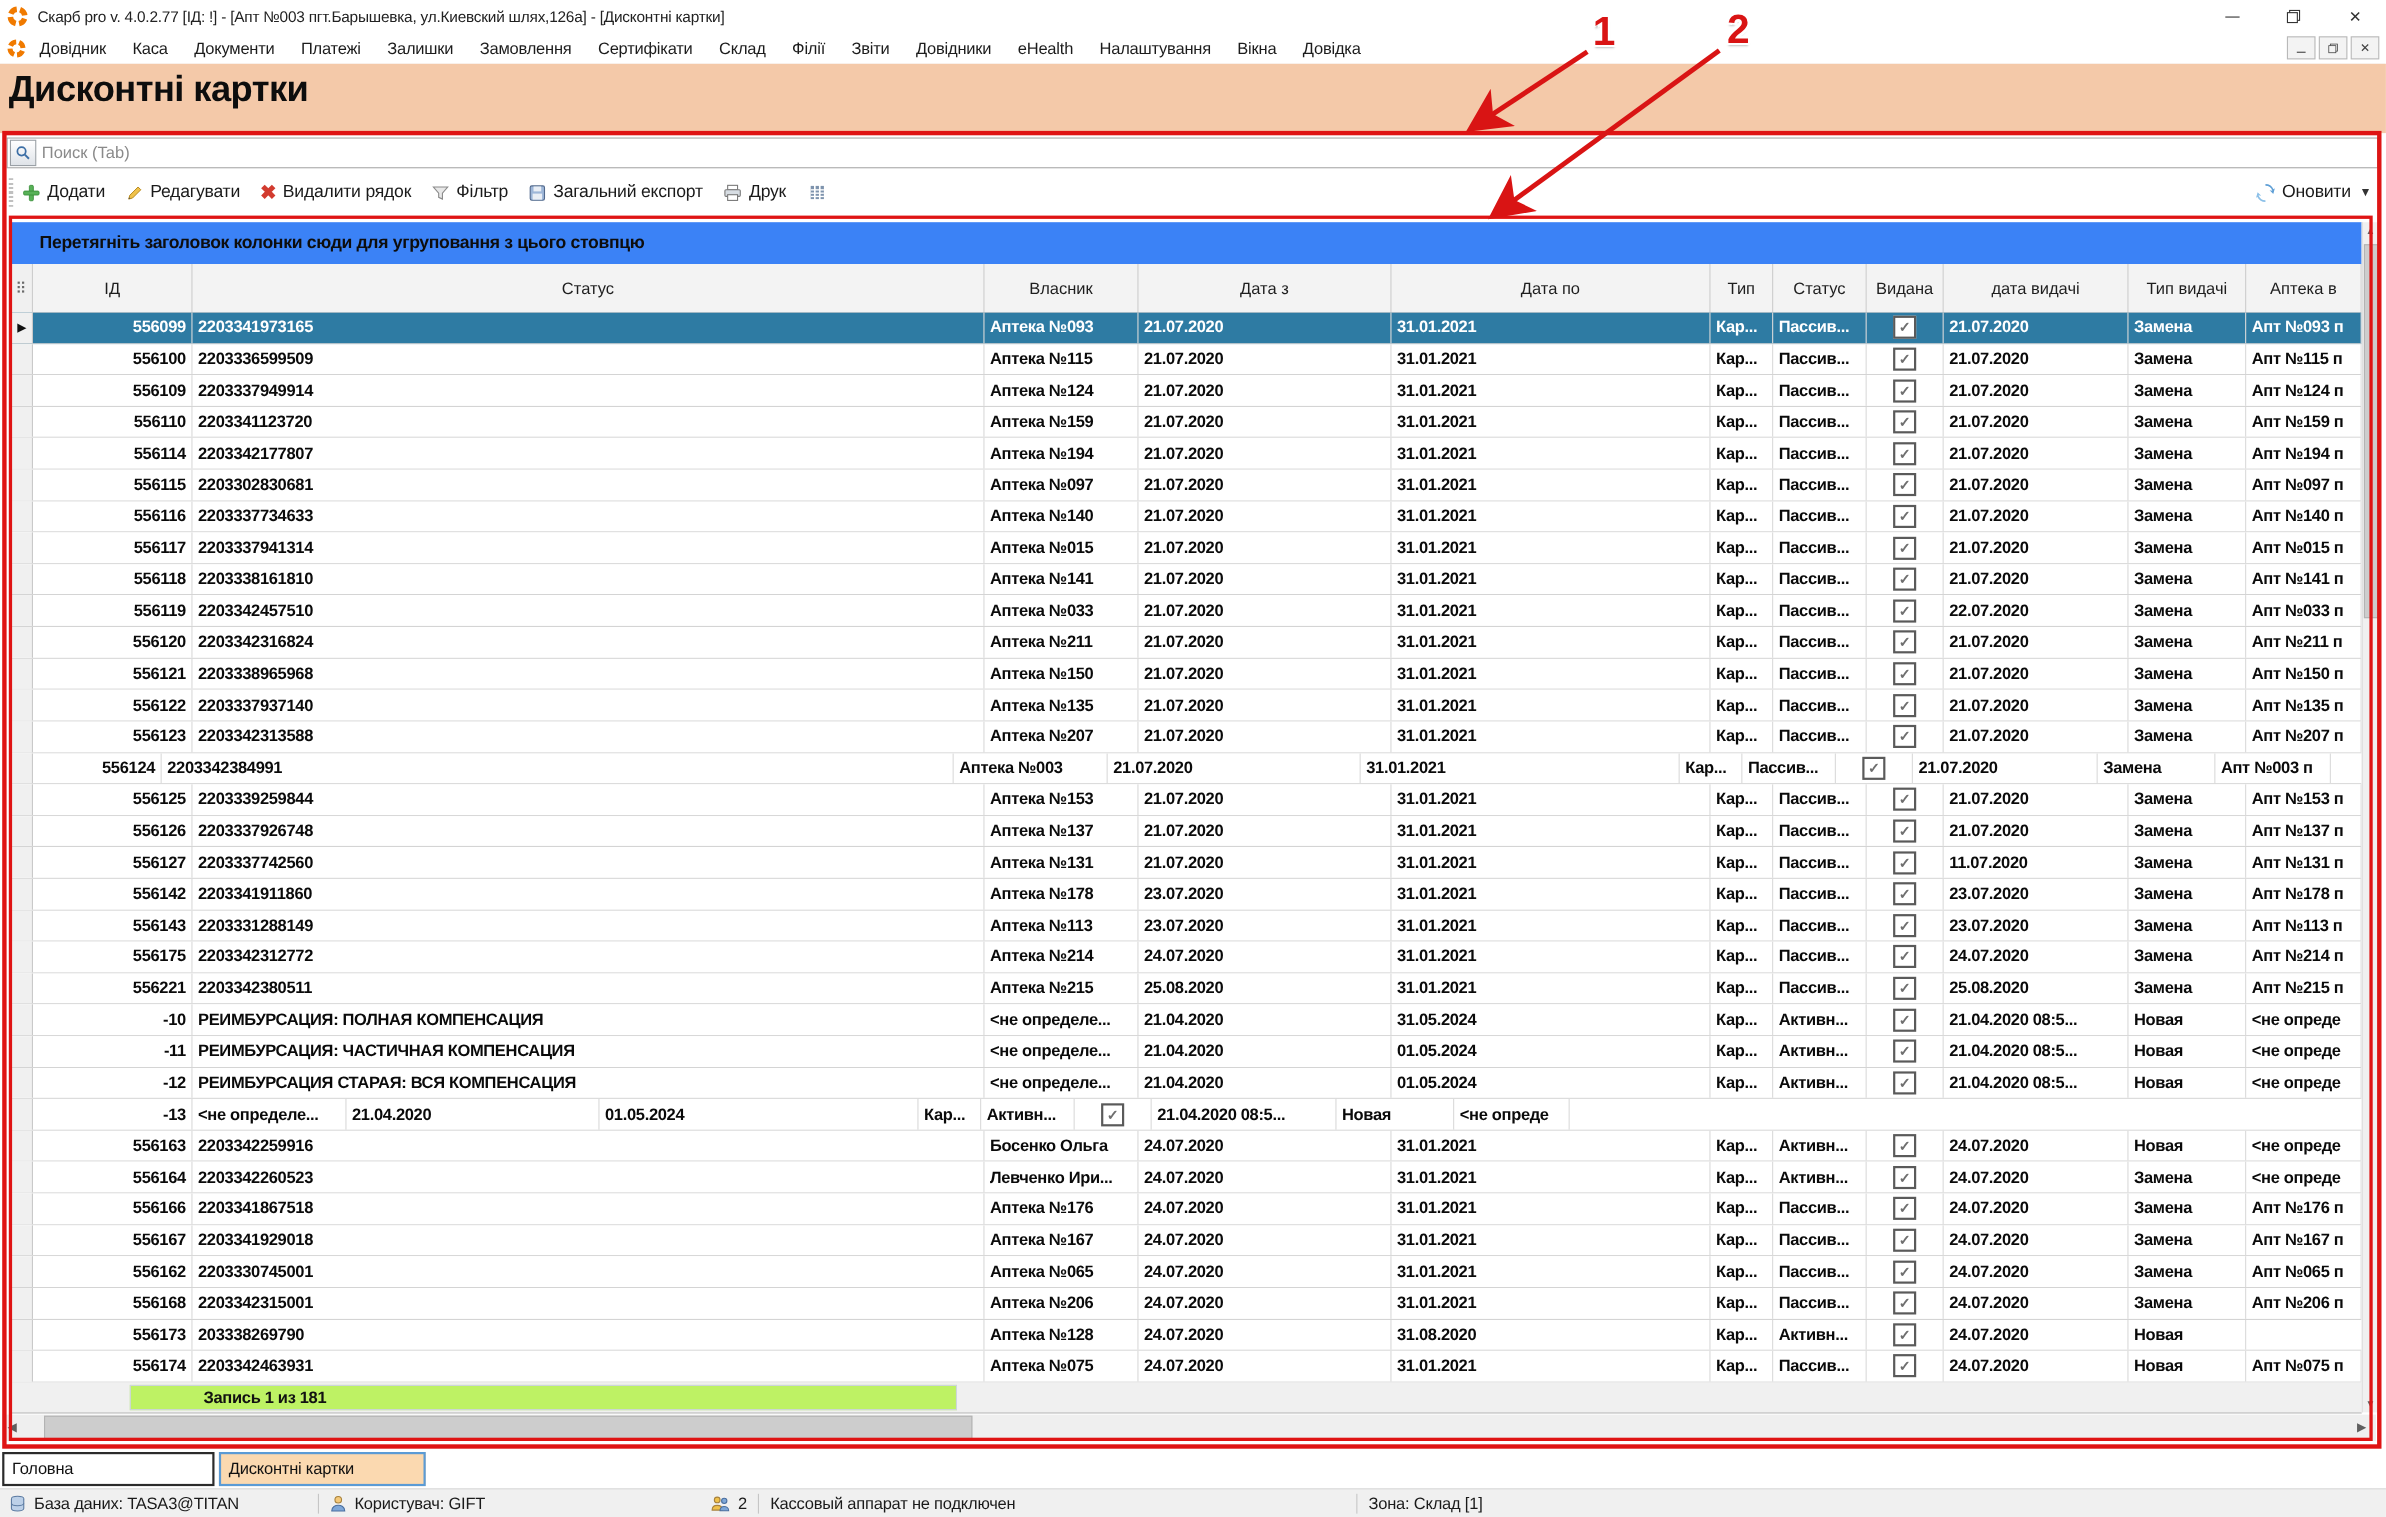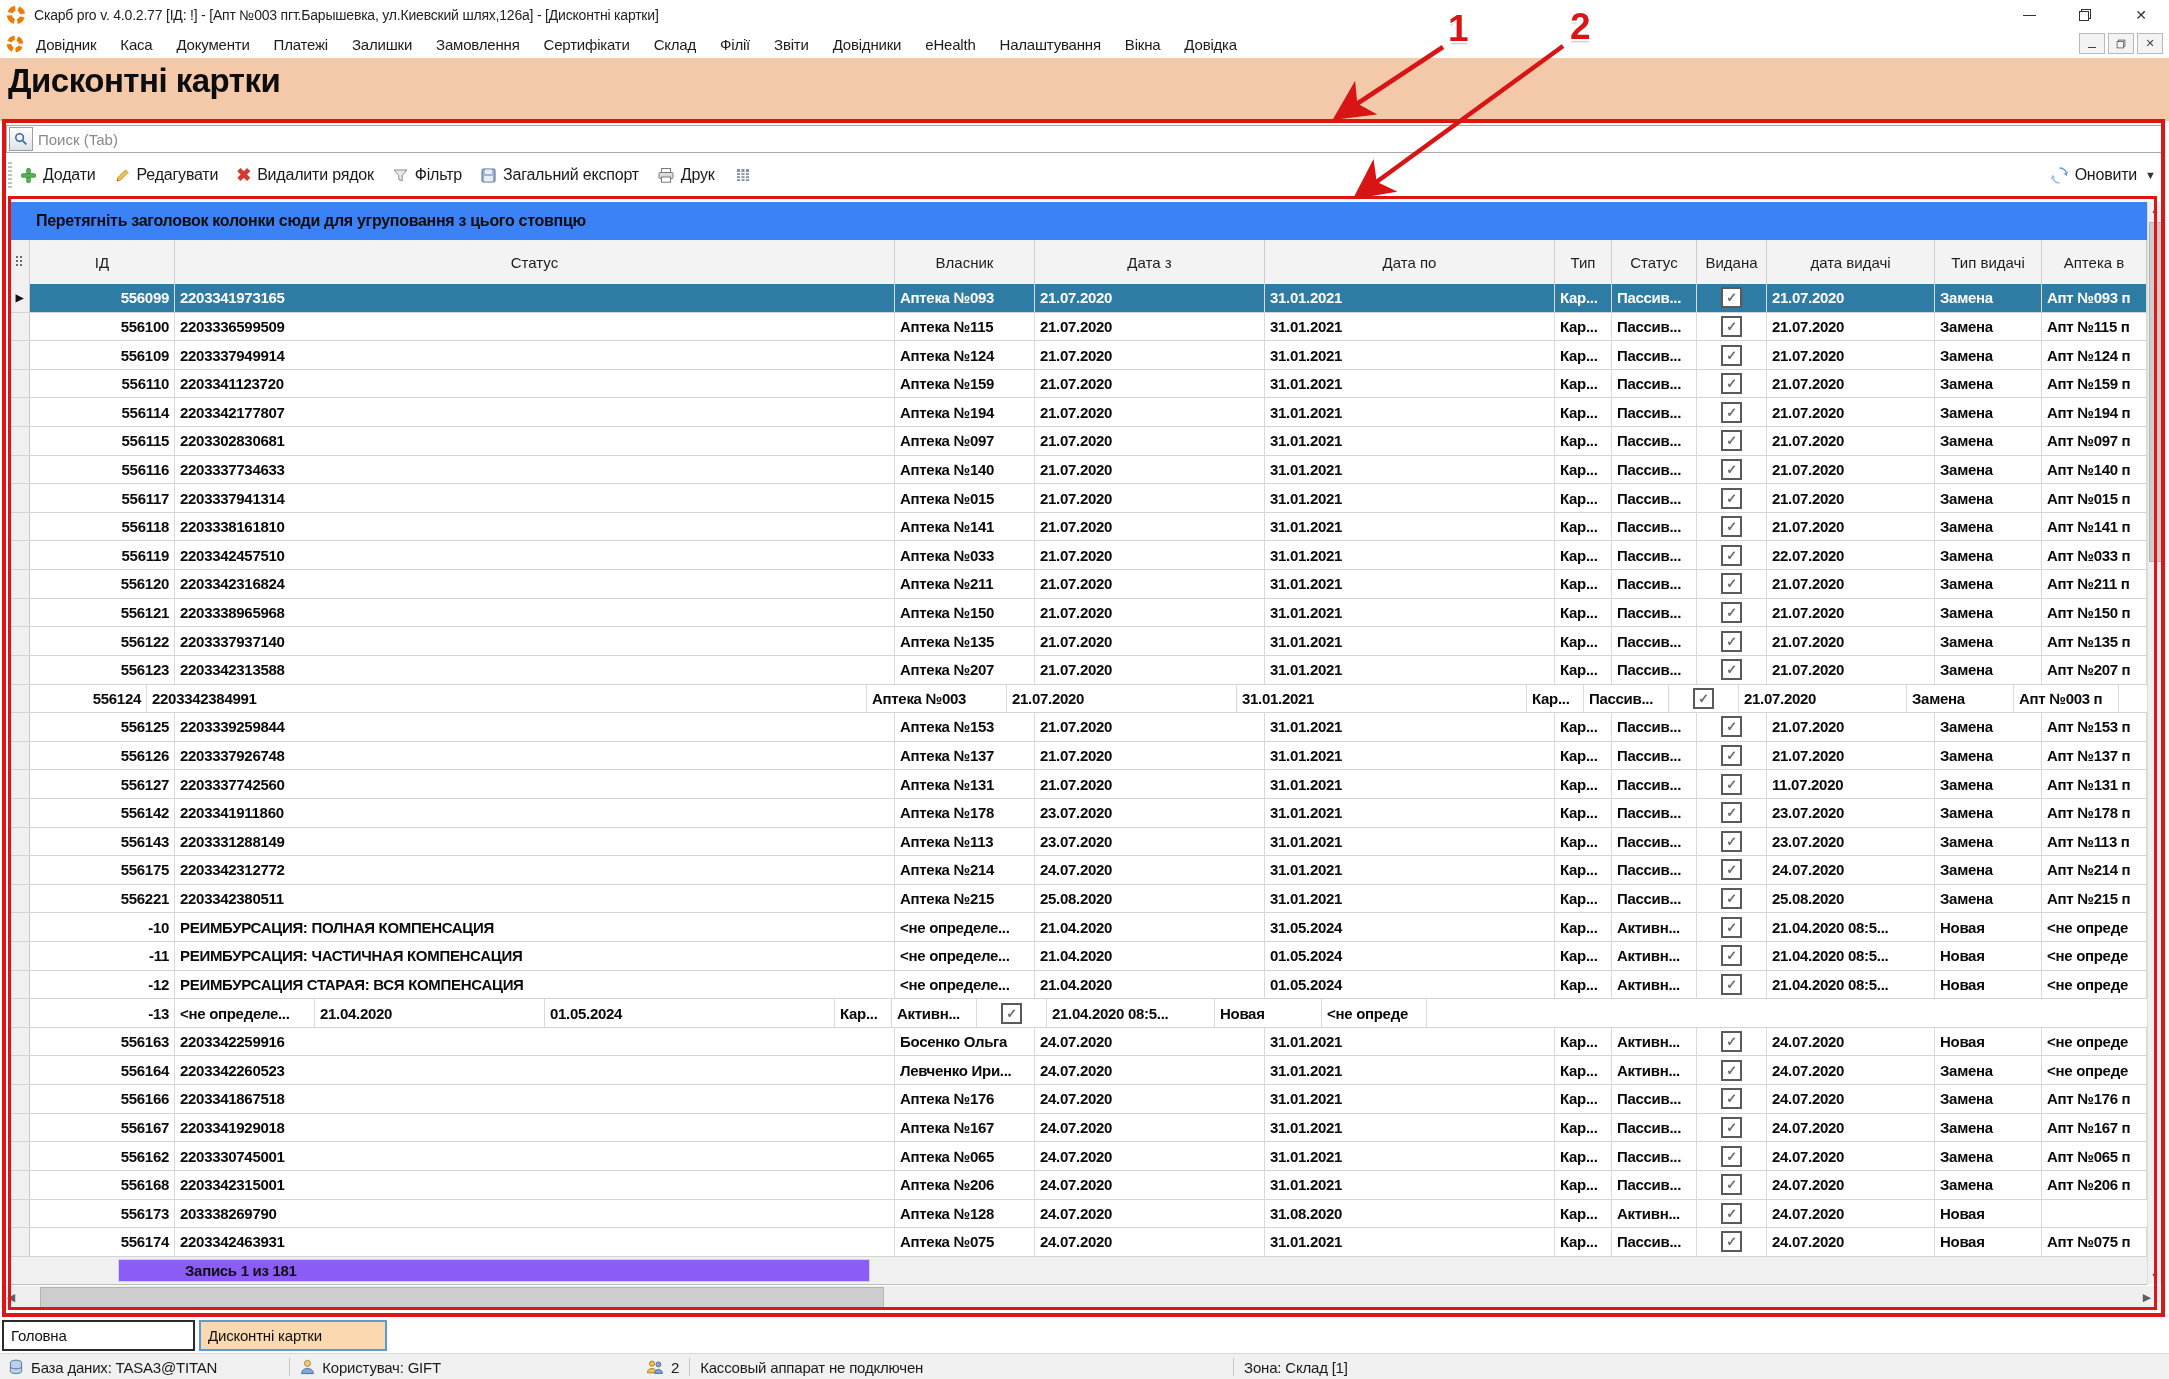--- a/index.html
+++ b/index.html
@@ -41,21 +41,21 @@
   .grow .c{box-sizing:border-box;border-right:1px solid #dadada;font-size:15px;font-weight:bold;color:#0a0a0a;
            display:flex;align-items:center;overflow:hidden;white-space:nowrap;letter-spacing:-0.3px;padding:0 5px;}
   .grow .rh{width:20px;background:#f0f0f0;border-right:1px solid #c9c9c9;justify-content:center;padding:0;font-size:10px;color:#111;}
   .grow.sel{background:#2e7ba3;}
   .grow.sel .c{color:#fff;}
   .grow.sel .rh{background:#f0f0f0;color:#111;}
   .al-r{justify-content:flex-end;}
   .al-c{justify-content:center;}
   .cbx{width:17px;height:17px;border:2px solid #5a5a5a;background:#fff;display:flex;align-items:center;justify-content:center;font-size:13px;color:#6f6f6f;font-weight:bold;line-height:1;}
   .gfooter{left:10px;top:1257px;width:2137px;height:27px;background:#f0f0f0;border-bottom:1px solid #bdbdbd;display:flex;align-items:center;}
-  .recbox{margin-left:108px;width:752px;height:23px;background:#8b5cf6;border:1px solid #cdd5dc;display:flex;align-items:center;box-sizing:border-box;}
+  .recbox{margin-left:108px;width:752px;height:23px;background:#bef264;border:1px solid #cdd5dc;display:flex;align-items:center;box-sizing:border-box;}
   .rectext{font-size:15px;font-weight:bold;margin-left:66px;letter-spacing:-0.3px;}
   
   .vscroll{left:2147px;top:202px;width:15px;height:1082px;background:#f0f0f0;border-left:1px solid #dcdcdc;}
   .vthumb{position:absolute;left:1px;top:20px;width:12px;height:338px;background:#cdcdcd;border:1px solid #b3b3b3;}
   .varr{position:absolute;left:0;width:14px;height:16px;display:flex;align-items:center;justify-content:center;font-size:9px;color:#5f5f5f;}
   .hscroll{left:2px;top:1286px;width:2158px;height:24px;background:#efefef;}
   .hthumb{position:absolute;left:38px;top:1px;width:842px;height:21px;background:#cdcdcd;border:1px solid #b3b3b3;}
   .harr{position:absolute;top:0;width:18px;height:23px;display:flex;align-items:center;justify-content:center;font-size:11px;color:#5f5f5f;}
   
   .tabsrow{left:0px;top:1320px;width:2169px;height:33px;background:#fff;}

